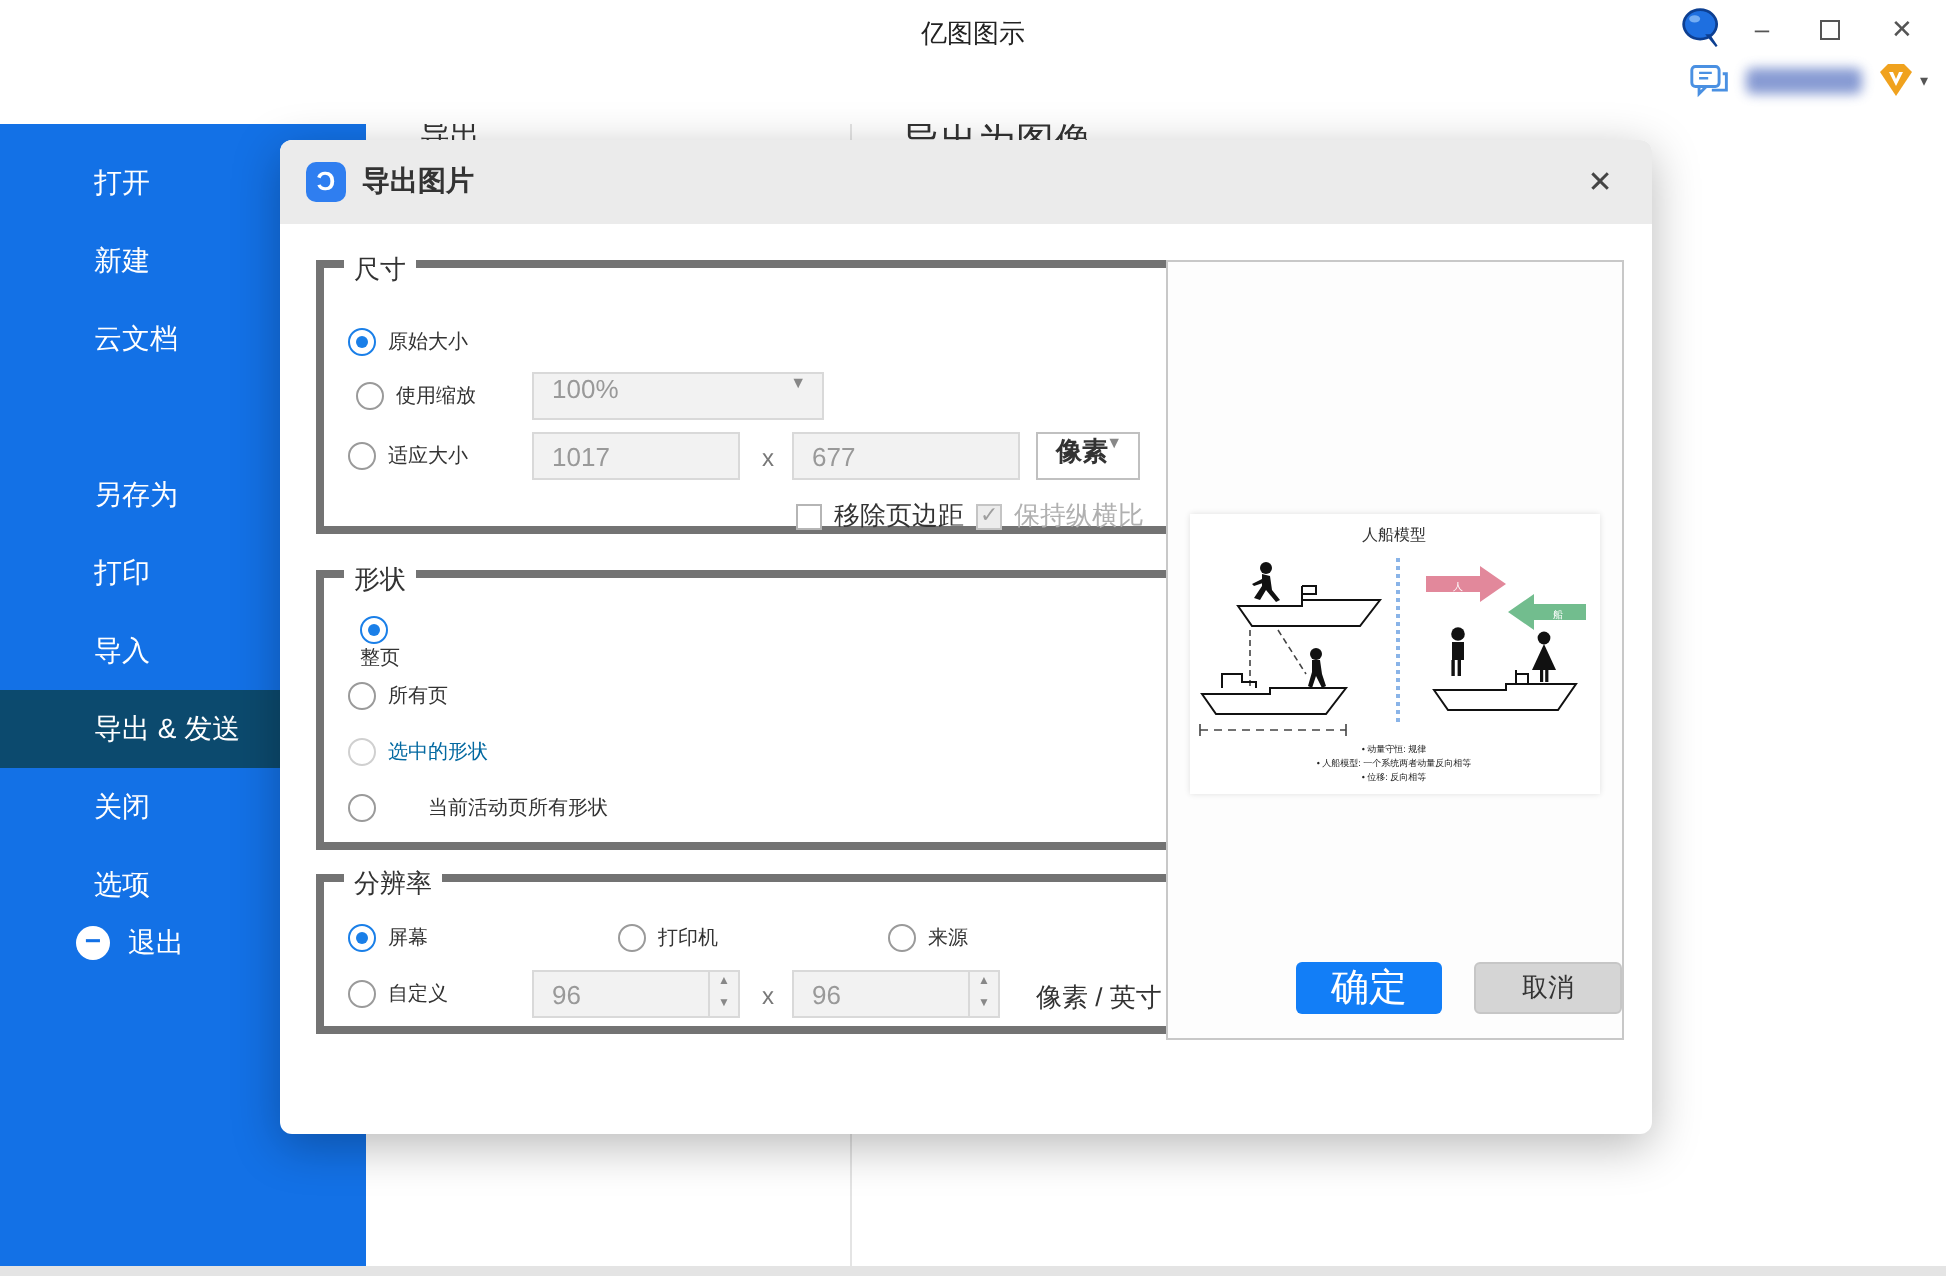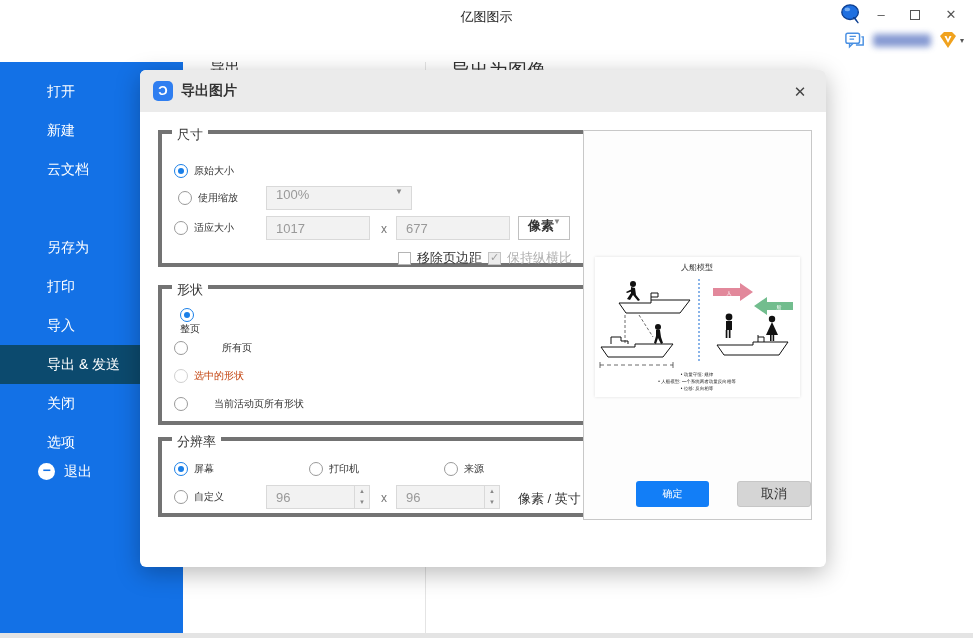--- a/index.html
+++ b/index.html
@@ -46,21 +46,21 @@
   #group-size { top:60px; height:137px; }
   #group-shape { top:215px; height:140px; }
   #group-res { top:367px; height:80px; }
 
   .ctl-row { position:absolute; height:24px; display:flex; align-items:center; }
   .radio { width:14px; height:14px; border:1px solid #9a9a9a; border-radius:50%; background:#fff; position:relative; flex:none; cursor:pointer; }
   .radio.checked { border-color:#1a7fe8; }
   .radio.checked::after { content:""; position:absolute; left:3px; top:3px; width:6px; height:6px; border-radius:50%; background:#1a7fe8; }
   .radio.disabled { border-color:#d0d0d0; }
   .rlabel { margin-left:6px; font-size:10px; color:#333; white-space:nowrap;font-family:Liberation Serif, serif; }
-  .rlabel.disabled { color:#c2410c; }
+  .rlabel.disabled { color:#0369a1; }
 
   .tbox { height:24px; background:#f2f2f2; border:1px solid #d9d9d9; color:#999; font-size:13px; padding-left:9px; font-family:"Liberation Sans",sans-serif; }
   .select { height:24px; background:#f2f2f2; border:1px solid #d9d9d9; color:#999; font-size:13px; padding-left:9px; display:flex; align-items:flex-start; position:relative; cursor:pointer; }
   .select .arrow { position:absolute; right:8px; font-size:8px; color:#888; }
   .select.white { background:#fff; border-color:#c0c0c0; color:#333; font-weight:bold; }
   .times { font-size:12px; color:#777; }
 
   .checkbox { width:13px; height:13px; border:1px solid #b5b5b5; background:#fff; flex:none; position:relative; cursor:pointer; }
   .checkbox.checked.disabled { background:#ececec; border-color:#c4c4c4; }
   .checkbox.checked.disabled::after { content:"✓"; position:absolute; left:1px; top:-2px; font-size:11px; color:#9e9e9e; }
@@ -68,21 +68,21 @@
   .cblabel.disabled { color:#b0b0b0; }
 
   .spinwrap { position:relative; }
   .spin { position:absolute; right:1px; top:1px; width:15px; height:22px; border-left:1px solid #d9d9d9; display:flex; flex-direction:column; }
   .spin span { flex:1; font-size:6px; color:#888; text-align:center; line-height:11px; cursor:pointer; }
   .unit-label { font-size:13px; color:#333; margin-left:10px; white-space:nowrap; }
 
   #preview-panel { position:absolute; left:443px; top:15px; width:229px; height:390px; background:#fdfdfd; border:1px solid #c8c8c8;margin-top:45px; }
   #preview-thumb { position:absolute; left:11px; top:126px; width:205px; height:140px; background:#fff; box-shadow:0 0 3px rgba(0,0,0,.12); }
 
-  #btn-ok { position:absolute; left:496px; top:411px; width:73px; height:26px; background:#127ef7; border:none; border-radius:3px; color:#fff; font-size:10px; cursor:pointer; font-family:"Liberation Sans",sans-serif; }
+  #btn-ok { position:absolute; left:508px; top:411px; width:73px; height:26px; background:#127ef7; border:none; border-radius:3px; color:#fff; font-size:19px; cursor:pointer; font-family:"Liberation Sans",sans-serif; }
   #btn-cancel { position:absolute; left:597px; top:411px; width:74px; height:26px; background:#d5d5d5; border:1px solid #c6c6c6; border-radius:3px; color:#333; font-size:13px; cursor:pointer; font-family:"Liberation Sans",sans-serif; }
 </style>
 </head>
 <body>
 
 <div id="backstage">
   <div id="backstage-divider"></div>
   <div id="backstage-left-item">导出</div>
   <div id="backstage-page-title">导出为图像</div>
 </div>
@@ -171,21 +171,21 @@
       <span class="cblabel disabled">保持纵横比</span>
     </div>
   </div>
 
   <div class="group" id="group-shape">
     <div class="group-label">形状</div>
     <div class="ctl-row" style="left:12px; top:19px;flex-direction:column;">
       <span class="radio checked"></span>
       <span class="rlabel">整页</span>
     </div>
-    <div class="ctl-row" style="left:12px; top:47px;gap:28px;">
+    <div class="ctl-row" style="left:12px; top:47px;">
       <span class="radio"></span>
       <span class="rlabel">所有页</span>
     </div>
     <div class="ctl-row" style="left:12px; top:75px;">
       <span class="radio disabled"></span>
       <span class="rlabel disabled">选中的形状</span>
     </div>
     <div class="ctl-row" style="left:12px; top:103px;gap:20px;">
       <span class="radio"></span>
       <span class="rlabel">当前活动页所有形状</span>

